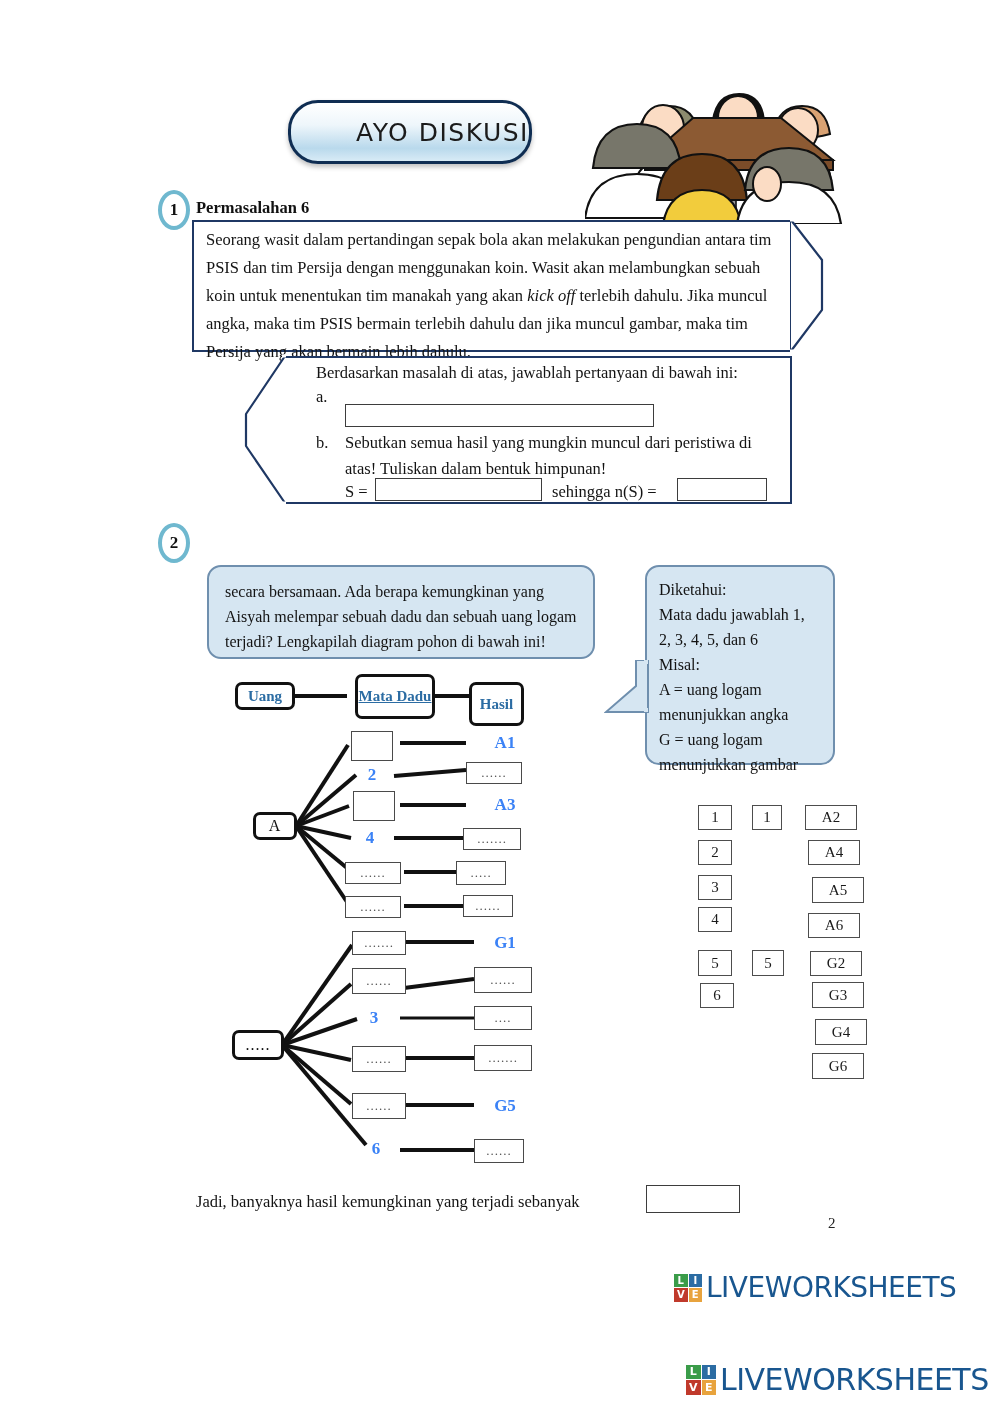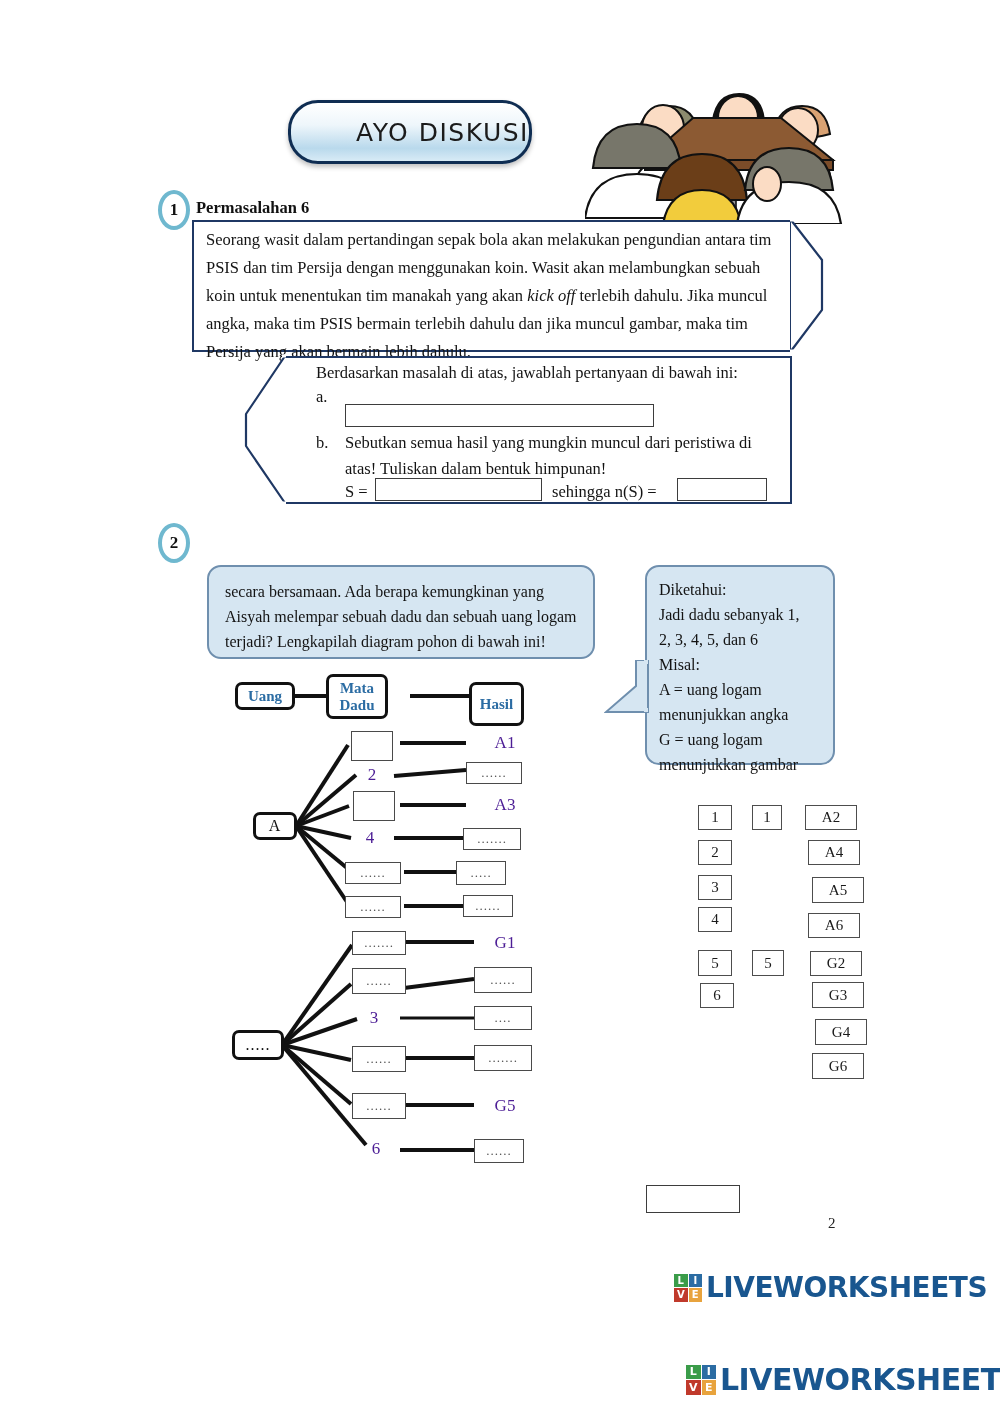--- a/index.html
+++ b/index.html
@@ -149,22 +149,22 @@
   }
   .node-box.root {
     border: 3px solid #111;
     border-radius: 7px;
     color: #111;
     font-size: 16px;
   }
   .node-label {
     position: absolute;
     font-size: 17px;
-    color: #4c1d95;
-    display: flex; align-items: center; justify-content: center;
+    color: #3b82f6;
+    display: flex; align-items: center; justify-content: center; font-weight: bold;
   }
 
   
   .bank-box {
     position: absolute;
     box-sizing: border-box;
     border: 1.5px solid #4d4d4d;
     background: #fff;
     display: flex; align-items: center; justify-content: center;
     font-size: 15px;
@@ -195,21 +195,21 @@
     gap: 1px;
   }
   .lw-cell {
     display: flex; align-items: center; justify-content: center;
     color: #fff;
     font-family: "DejaVu Sans", sans-serif;
     font-weight: bold;
   }
   .lw-word {
     font-family: "DejaVu Sans", sans-serif;
-    font-weight: bold;
+    font-weight: normal;
     color: #19568f;
     letter-spacing: -0.5px;
   }
 </style>
 </head>
 <body>
 
 <div class="page">
 
   <div class="title-pill">
@@ -316,21 +316,21 @@
 
 
   <div class="bubble" style="left:207px; top:565px; width:388px; height:94px; padding:12px 16px 0 16px;">
     <div class="justify">secara bersamaan. Ada berapa kemungkinan yang</div>
     <div class="justify">Aisyah melempar sebuah dadu dan sebuah uang logam</div>
     <div style="text-align-last:left;">terjadi? Lengkapilah diagram pohon di bawah ini!</div>
   </div>
 
   <div class="bubble" style="left:645px; top:565px; width:190px; height:200px; padding:10px 12px 0 12px;">
     <div>Diketahui:</div>
-    <div>Jadi dadu sebanyak 1,</div>
+    <div>Mata dadu jawablah 1,</div>
     <div>2, 3, 4, 5, dan 6</div>
     <div>Misal:</div>
     <div class="justify">A  =  uang  logam</div>
     <div>menunjukkan angka</div>
     <div class="justify">G  =  uang  logam</div>
     <div>menunjukkan gambar</div>
   </div>
   <svg style="position:absolute; left:604px; top:660px;" width="46" height="58">
     <path d="M44 0 L44 52 L2 52 L32 26 L32 0 Z" fill="#d6e6f2" stroke="#6f8fae" stroke-width="2"></path>
     <line x1="40" y1="2" x2="44" y2="2" stroke="#d6e6f2" stroke-width="4"></line>
@@ -365,21 +365,21 @@
 
     <line x1="404" y1="942" x2="474" y2="942" stroke="#111" stroke-width="4"></line>
     <line x1="404" y1="988" x2="474" y2="979" stroke="#111" stroke-width="4"></line>
     <line x1="400" y1="1018" x2="474" y2="1018" stroke="#111" stroke-width="3"></line>
     <line x1="404" y1="1058" x2="474" y2="1058" stroke="#111" stroke-width="4"></line>
     <line x1="404" y1="1105" x2="474" y2="1105" stroke="#111" stroke-width="4"></line>
     <line x1="400" y1="1150" x2="474" y2="1150" stroke="#111" stroke-width="4"></line>
   </svg>
 
   <div class="hdr-box" style="left:235px; top:682px; width:60px; height:28px;">Uang</div>
-  <div class="hdr-box" style="left:326px; top:674px; width:62px; height:45px;">Mata Dadu</div>
+  <div class="hdr-box" style="left:355px; top:674px; width:80px; height:45px;text-decoration:underline;">Mata Dadu</div>
   <div class="hdr-box" style="left:469px; top:682px; width:55px; height:44px;">Hasil</div>
 
   <div class="node-box root" style="left:253px; top:812px; width:44px; height:28px;">A</div>
 
   <div class="node-box" style="left:351px; top:731px; width:42px; height:30px;"></div>
   <div class="node-label" style="left:358px; top:764px; width:28px; height:22px;">2</div>
   <div class="node-box" style="left:353px; top:791px; width:42px; height:30px;"></div>
   <div class="node-label" style="left:356px; top:827px; width:28px; height:22px;">4</div>
   <div class="node-box" style="left:345px; top:862px; width:56px; height:22px;">......</div>
   <div class="node-box" style="left:345px; top:896px; width:56px; height:22px;">......</div>
@@ -419,20 +419,21 @@
 
   <div class="bank-box" style="left:805px; top:805px; width:52px; height:25px;">A2</div>
   <div class="bank-box" style="left:808px; top:840px; width:52px; height:25px;">A4</div>
   <div class="bank-box" style="left:812px; top:877px; width:52px; height:26px;">A5</div>
   <div class="bank-box" style="left:808px; top:913px; width:52px; height:25px;">A6</div>
   <div class="bank-box" style="left:810px; top:951px; width:52px; height:25px;">G2</div>
   <div class="bank-box" style="left:812px; top:982px; width:52px; height:26px;">G3</div>
   <div class="bank-box" style="left:815px; top:1019px; width:52px; height:26px;">G4</div>
   <div class="bank-box" style="left:812px; top:1053px; width:52px; height:26px;">G6</div>
 
+  <div class="conclusion" style="left:196px; top:1192px;">Jadi, banyaknya hasil kemungkinan yang terjadi sebanyak</div>
   <input class="blank-abs" style="left: 646px; top: 1185px; width: 94px; height: 28px; font-size: 15px; padding: 0px 5px; font-family: &quot;Liberation Serif&quot;, serif;" value="">
 
   <div class="pagenum" style="left:828px; top:1215px;">2</div>
 
   <div class="lw-logo" style="left:674px; top:1271px;">
     <div class="lw-grid" style="width:28px; height:28px;">
       <div class="lw-cell" style="background:#3a9c49; font-size:10px;">L</div>
       <div class="lw-cell" style="background:#2b6ca3; font-size:10px;">I</div>
       <div class="lw-cell" style="background:#c0392b; font-size:10px;">V</div>
       <div class="lw-cell" style="background:#e8a33d; font-size:10px;">E</div>

